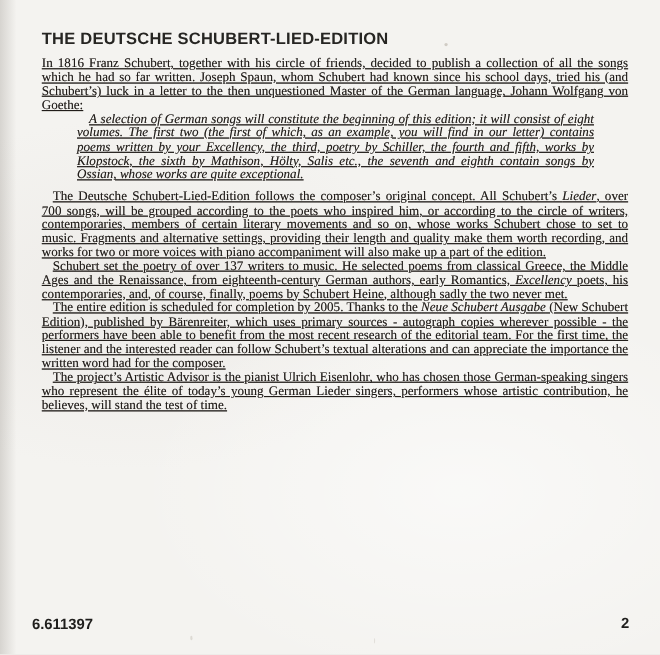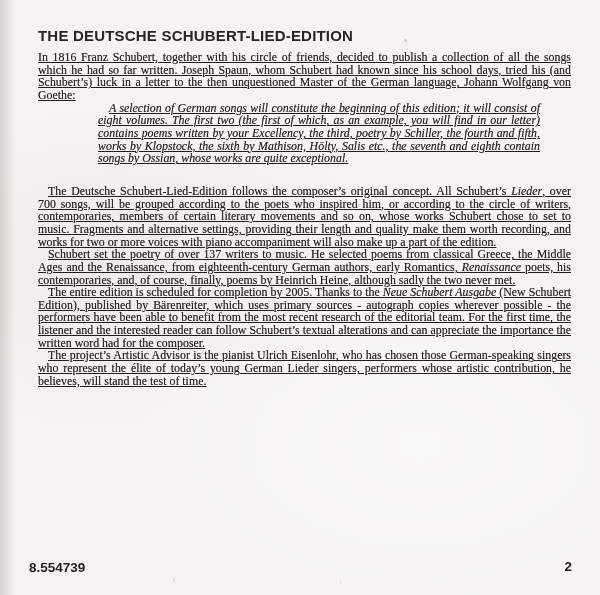--- a/index.html
+++ b/index.html
@@ -33,23 +33,23 @@
     position:absolute;left:38px;top:51px;width:533px;
   }
   .para{
     margin:0;
     font-size:11.9px;line-height:12.65px;
     text-align:justify;
     text-shadow:0 0 .35px rgba(33,29,26,.5);
     text-decoration:underline;
   }
   .para.indent{text-indent:10px;}
-  .para.gap{margin-top:20px;}
+  .para.gap{margin-top:7px;}
   .para.quote{
-    margin-left:60px;margin-right:31px;
+    margin-left:32px;margin-right:31px;
     text-indent:11px;
   }
   .footer-left{
     position:absolute;left:29px;top:560px;
     font-family:"Liberation Sans", sans-serif;
     font-size:13.5px;font-weight:bold;color:#1f1e1c;
   }
   .footer-right{
     position:absolute;right:28px;top:559px;
     font-family:"Liberation Sans", sans-serif;
@@ -66,26 +66,26 @@
 <div class="page">
 
   <div class="left-edge"></div>
 
   <h1 class="title">THE DEUTSCHE SCHUBERT-LIED-EDITION</h1>
 
   <div class="text-block">
     <p class="para"><span>In 1816 Franz Schubert, together with his circle of friends, decided to publish a collection of all the songs which he had so far written. Joseph Spaun, whom Schubert had known since his school days, tried his (and Schubert’s) luck in a letter to the then unquestioned Master of the German language, Johann Wolfgang von Goethe:</span></p>
     <p class="para quote"><i>A selection of German songs will constitute the beginning of this edition; it will consist of eight volumes. The first two (the first of which, as an example, you will find in our letter) contains poems written by your Excellency, the third, poetry by Schiller, the fourth and fifth, works by Klopstock, the sixth by Mathison, Hölty, Salis etc., the seventh and eighth contain songs by Ossian, whose works are quite exceptional.</i></p>
     <p class="para indent gap"><span>The Deutsche Schubert-Lied-Edition follows the composer’s original concept. All Schubert’s </span><i>Lieder</i><span>, over 700 songs, will be grouped according to the poets who inspired him, or according to the circle of writers, contemporaries, members of certain literary movements and so on, whose works Schubert chose to set to music. Fragments and alternative settings, providing their length and quality make them worth recording, and works for two or more voices with piano accompaniment will also make up a part of the edition.</span></p>
-    <p class="para indent"><span>Schubert set the poetry of over 137 writers to music. He selected poems from classical Greece, the Middle Ages and the Renaissance, from eighteenth-century German authors, early Romantics, </span><i>Renaissance</i><span> poets, his contemporaries, and, of course, finally, poems by Heinrich Heine, although sadly the two never met.</span></p>
+    <p class="para indent"><span>Schubert set the poetry of over 137 writers to music. He selected poems from classical Greece, the Middle Ages and the Renaissance, from eighteenth-century German authors, early Romantics, </span><i>Excellency</i><span> poets, his contemporaries, and, of course, finally, poems by Schubert Heine, although sadly the two never met.</span></p>
     <p class="para indent"><span>The entire edition is scheduled for completion by 2005. Thanks to the </span><i>Neue Schubert Ausgabe</i><span> (New Schubert Edition), published by Bärenreiter, which uses primary sources - autograph copies wherever possible - the performers have been able to benefit from the most recent research of the editorial team. For the first time, the listener and the interested reader can follow Schubert’s textual alterations and can appreciate the importance the written word had for the composer.</span></p>
     <p class="para indent"><span>The project’s Artistic Advisor is the pianist Ulrich Eisenlohr, who has chosen those German-speaking singers who represent the élite of today’s young German Lieder singers, performers whose artistic contribution, he believes, will stand the test of time.</span></p>
   </div>
 
-  <div class="footer-left">8.554739</div>
+  <div class="footer-left">6.611397</div>
   <div class="footer-right">2</div>
 
   <div class="speck s1"></div>
   <div class="speck s2"></div>
   <div class="speck s3"></div>
 
   <div class="bottom-edge"></div>
 
 </div>
 

